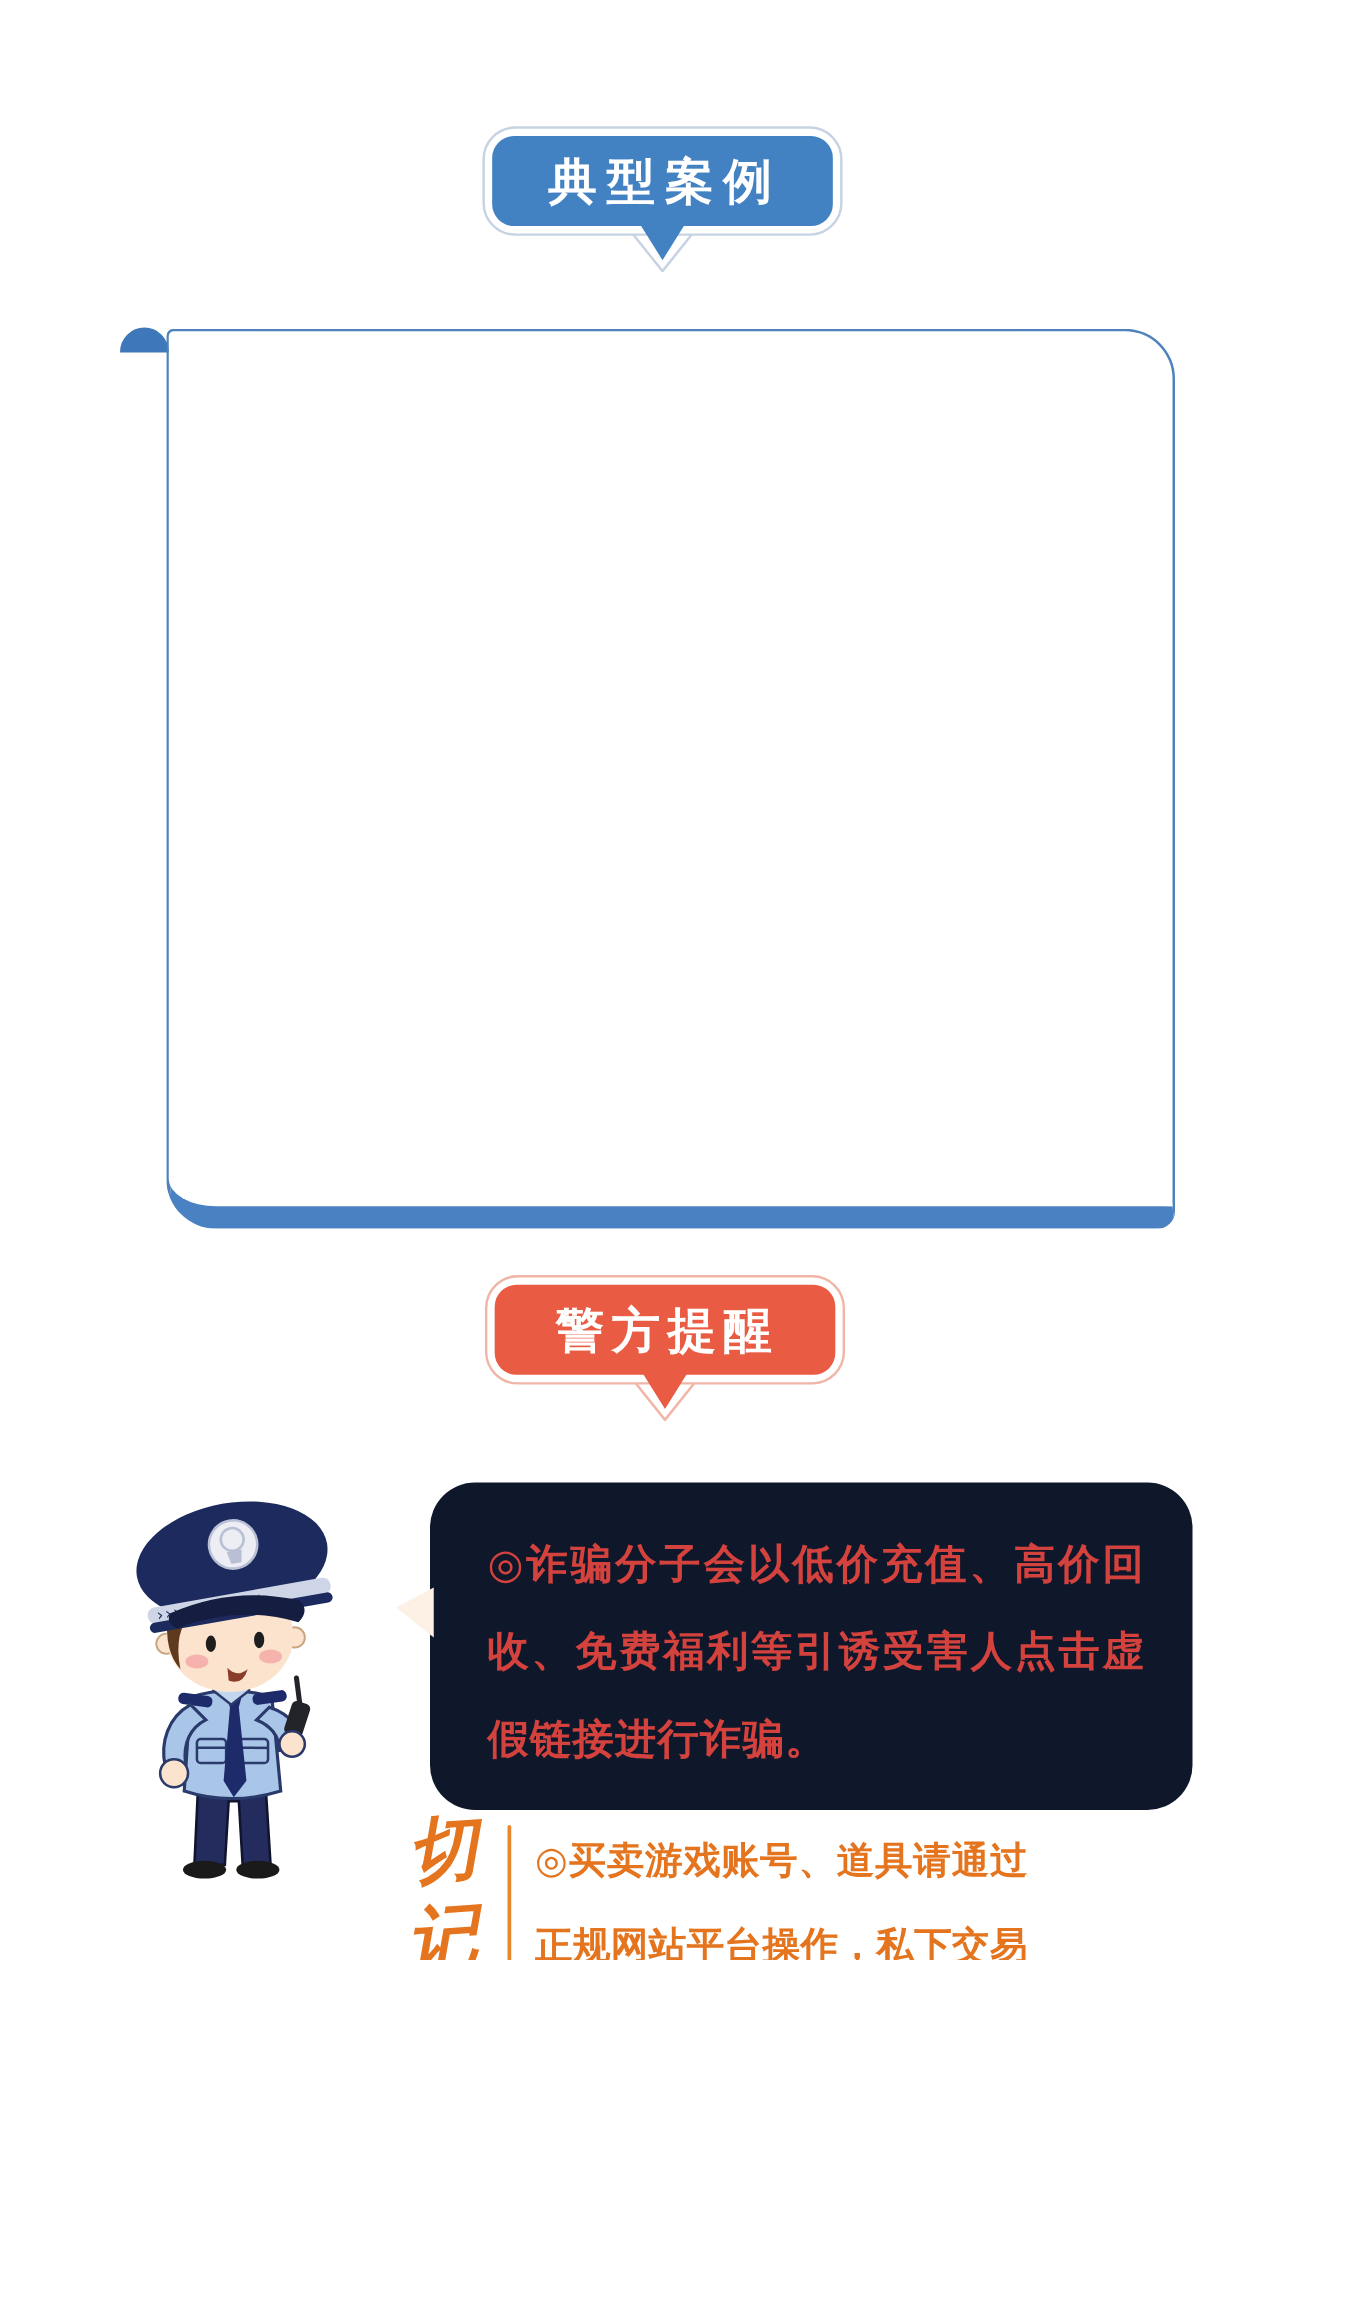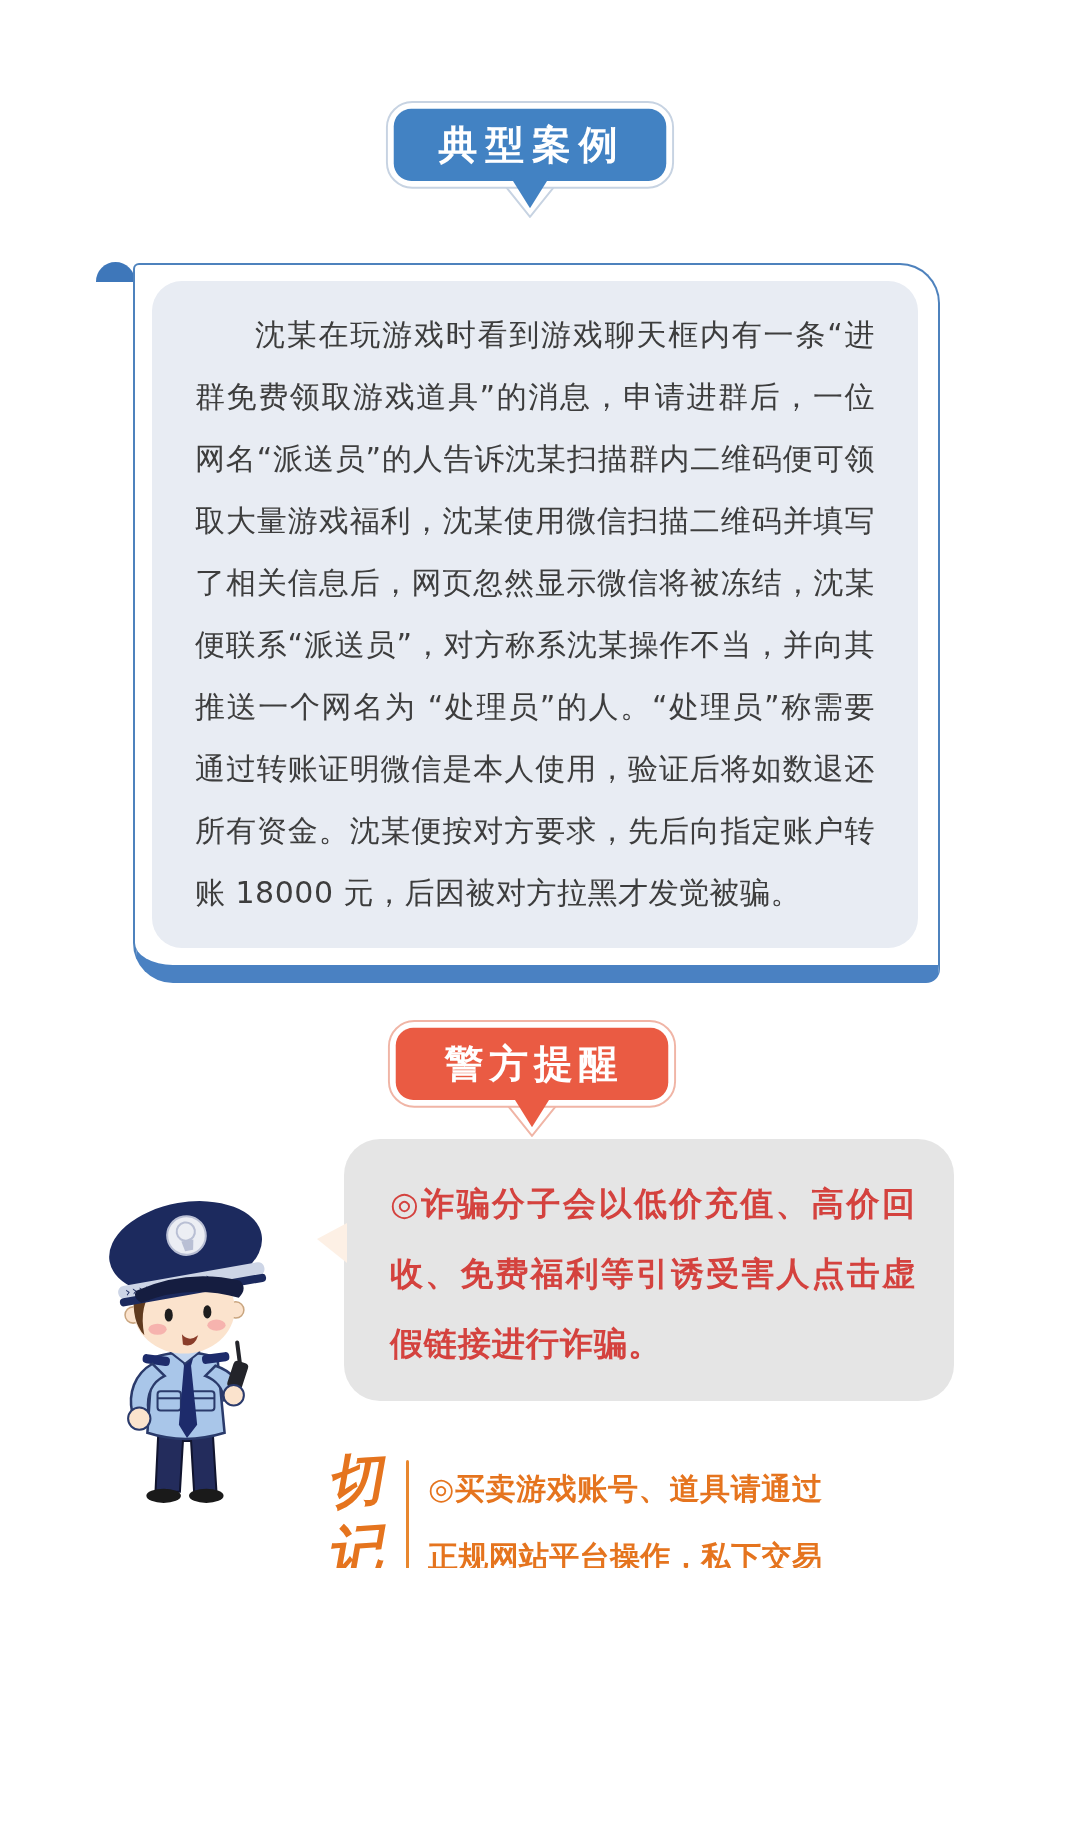--- a/index.html
+++ b/index.html
@@ -30,22 +30,22 @@
   }
   .case-text{
     margin:0;font-size:30px;line-height:62px;letter-spacing:0.5px;
     color:#3d3d3d;text-align:justify;text-indent:2em;
   }
 
   
   .officer{position:absolute;left:82px;top:1185px;width:210px;height:325px;}
 
   .bubble{
-    position:absolute;left:344px;top:1139px;width:610px;height:262px;
-    box-sizing:border-box;background:#e5e5e5;border-radius:36px;
+    position:absolute;left:344px;top:1186px;width:610px;height:262px;
+    box-sizing:border-box;background:#0f172a;border-radius:36px;
     padding:30px 38px 0 46px;
   }
   .bubble-tail{
     position:absolute;left:-27px;top:84px;width:0;height:0;
     border-top:16px solid transparent;border-bottom:24px solid transparent;
     border-right:30px solid #fdf0e5;
   }
   .bubble-text{
     margin:0;font-size:33px;font-weight:bold;line-height:70px;
     letter-spacing:1px;color:#d4423e;text-align:justify;
@@ -81,23 +81,20 @@
   <svg class="banner-svg" style="left:384px;top:99px;" width="292" height="119" viewBox="0 0 300 122">
     <polygon points="122,86 178,86 150,121" fill="#ffffff" stroke="#c7d3e2" stroke-width="2" stroke-linejoin="round"></polygon>
     <rect x="3" y="3" width="294" height="88" rx="26" fill="#ffffff" stroke="#c7d3e2" stroke-width="2"></rect>
     <rect x="10" y="10" width="280" height="74" rx="18" fill="#4282c3"></rect>
     <polygon points="130,80 170,80 150,112" fill="#4282c3"></polygon>
     <text x="152" y="61" text-anchor="middle" font-size="40" fill="#ffffff" style="letter-spacing:8px">典型案例</text>
   </svg>
 
   <div class="case-corner-dome"></div>
   <div class="case-frame"></div>
-  <div class="case-inner">
-    <p class="case-text">沈某在玩游戏时看到游戏聊天框内有一条“进群免费领取游戏道具”的消息，申请进群后，一位网名“派送员”的人告诉沈某扫描群内二维码便可领取大量游戏福利，沈某使用微信扫描二维码并填写了相关信息后，网页忽然显示微信将被冻结，沈某便联系“派送员”，对方称系沈某操作不当，并向其推送一个网名为 “处理员”的人。“处理员”称需要通过转账证明微信是本人使用，验证后将如数退还所有资金。沈某便按对方要求，先后向指定账户转账 18000 元，后因被对方拉黑才发觉被骗。</p>
-  </div>
 
   <svg class="banner-svg" style="left:386px;top:1018px;" width="292" height="119" viewBox="0 0 300 122">
     <polygon points="122,86 178,86 150,121" fill="#ffffff" stroke="#f0b5a6" stroke-width="2" stroke-linejoin="round"></polygon>
     <rect x="3" y="3" width="294" height="88" rx="26" fill="#ffffff" stroke="#f0b5a6" stroke-width="2"></rect>
     <rect x="10" y="10" width="280" height="74" rx="18" fill="#ea5b43"></rect>
     <polygon points="130,80 170,80 150,112" fill="#ea5b43"></polygon>
     <text x="152" y="61" text-anchor="middle" font-size="40" fill="#ffffff" style="letter-spacing:6px">警方提醒</text>
   </svg>
 
   <svg class="officer" viewBox="0 0 200 320">

